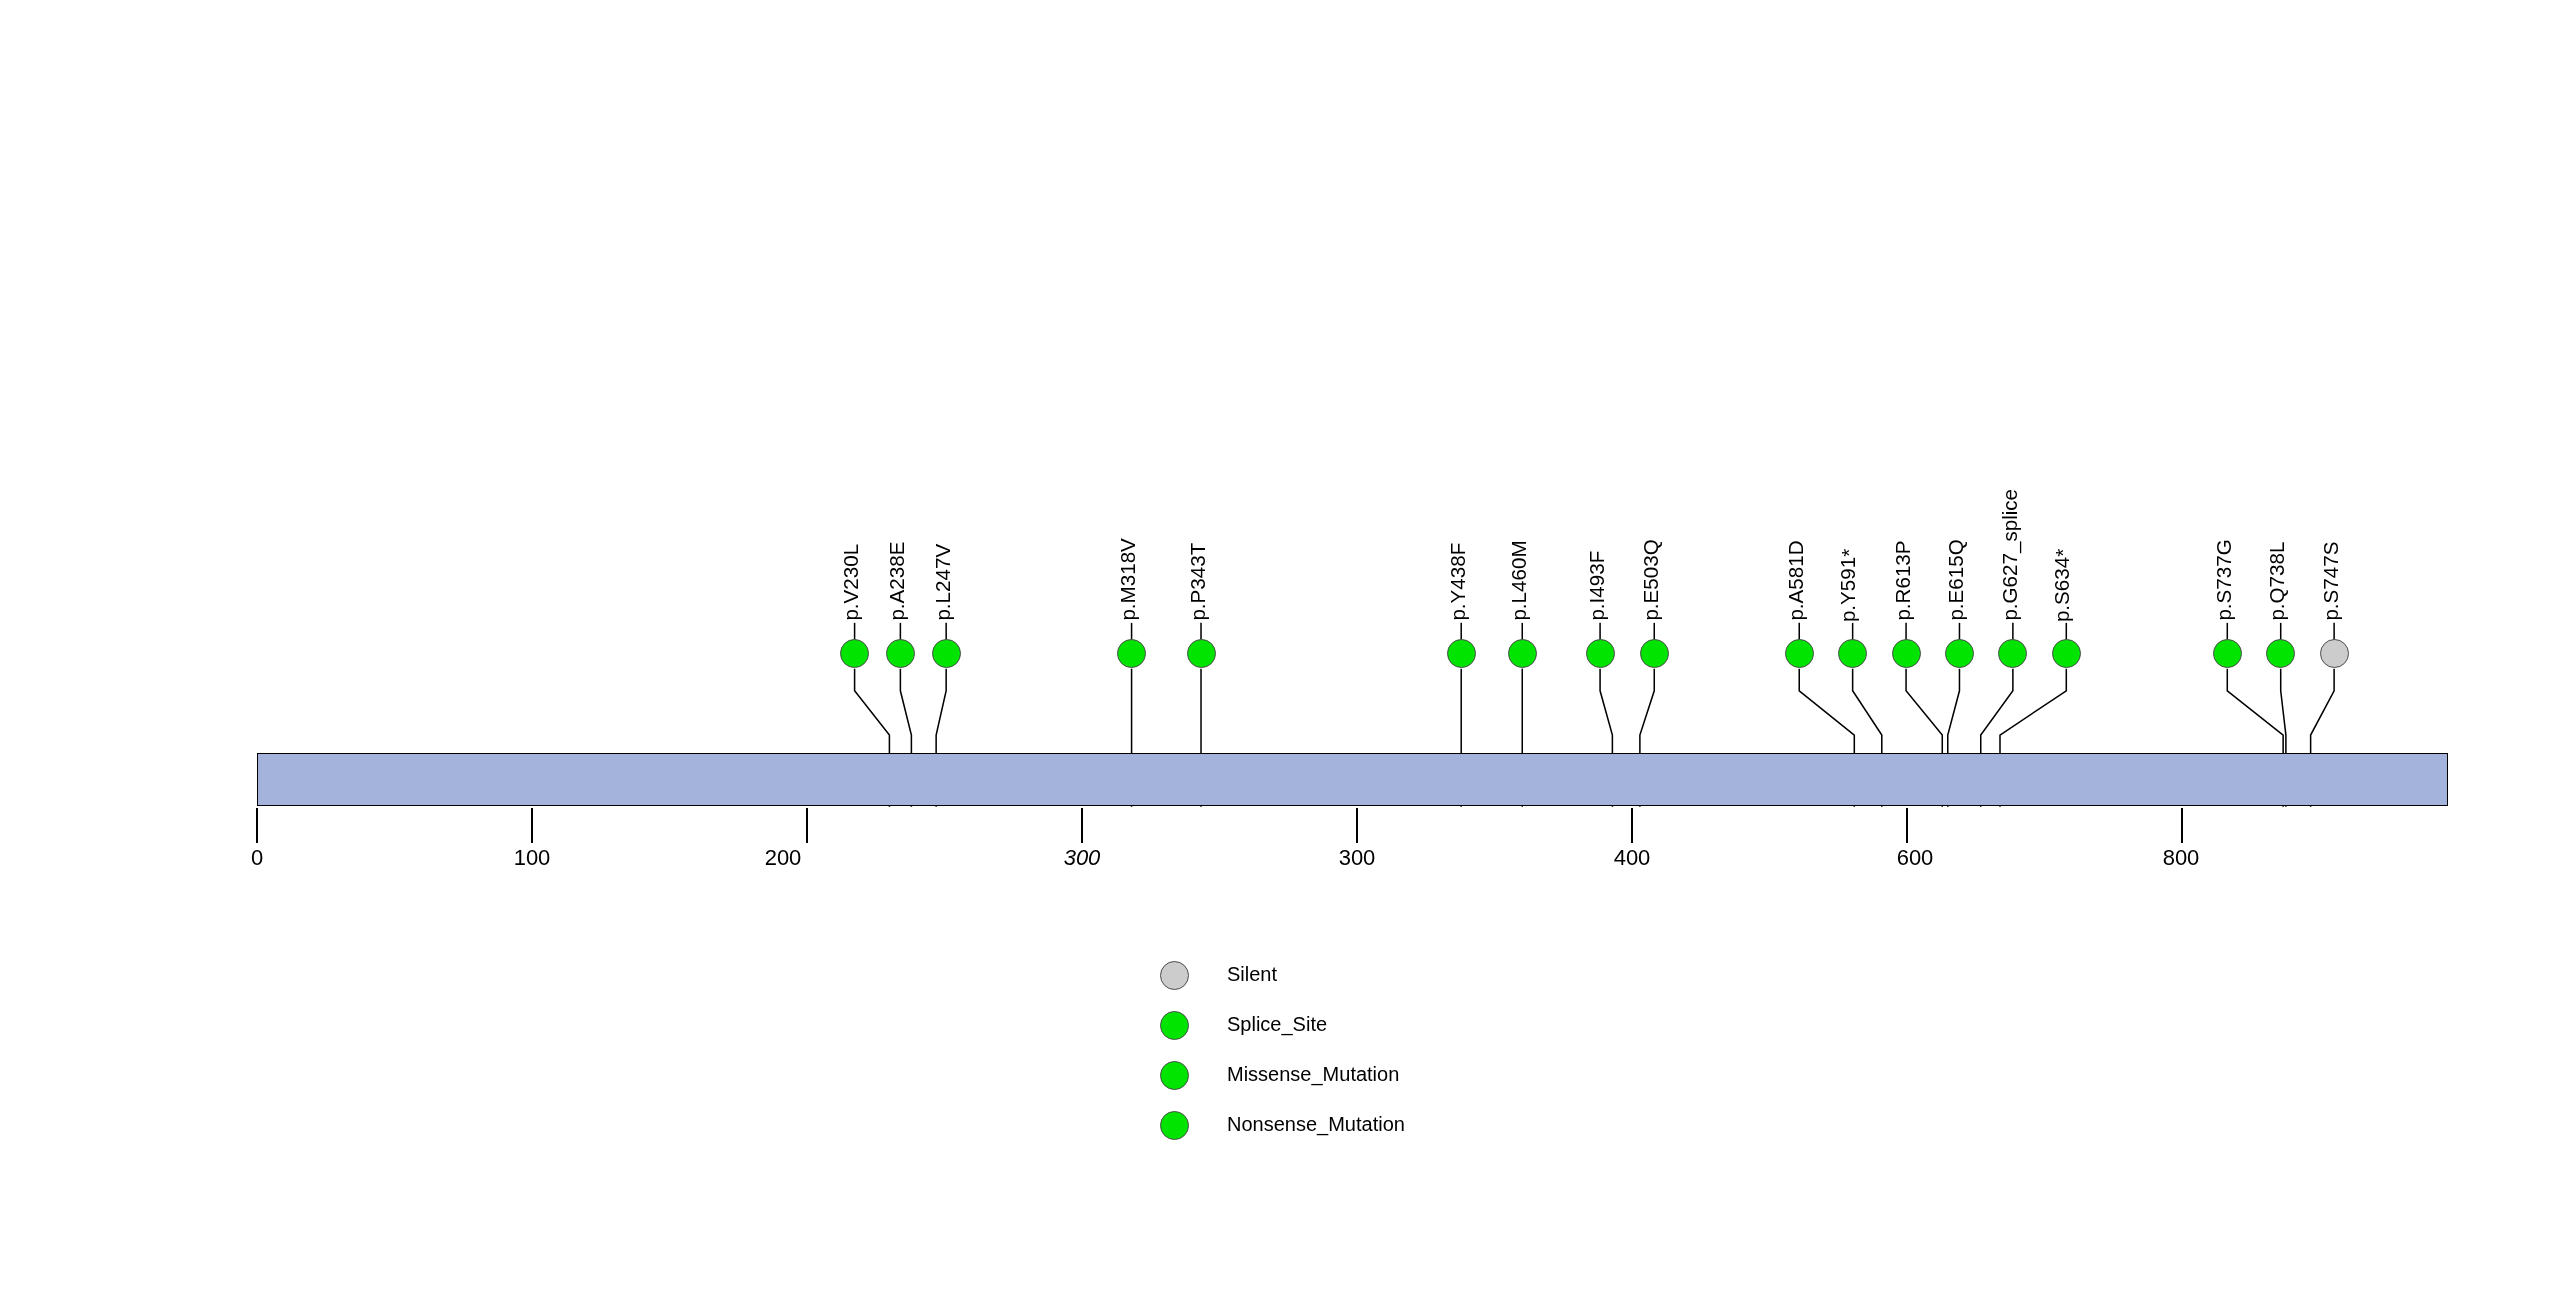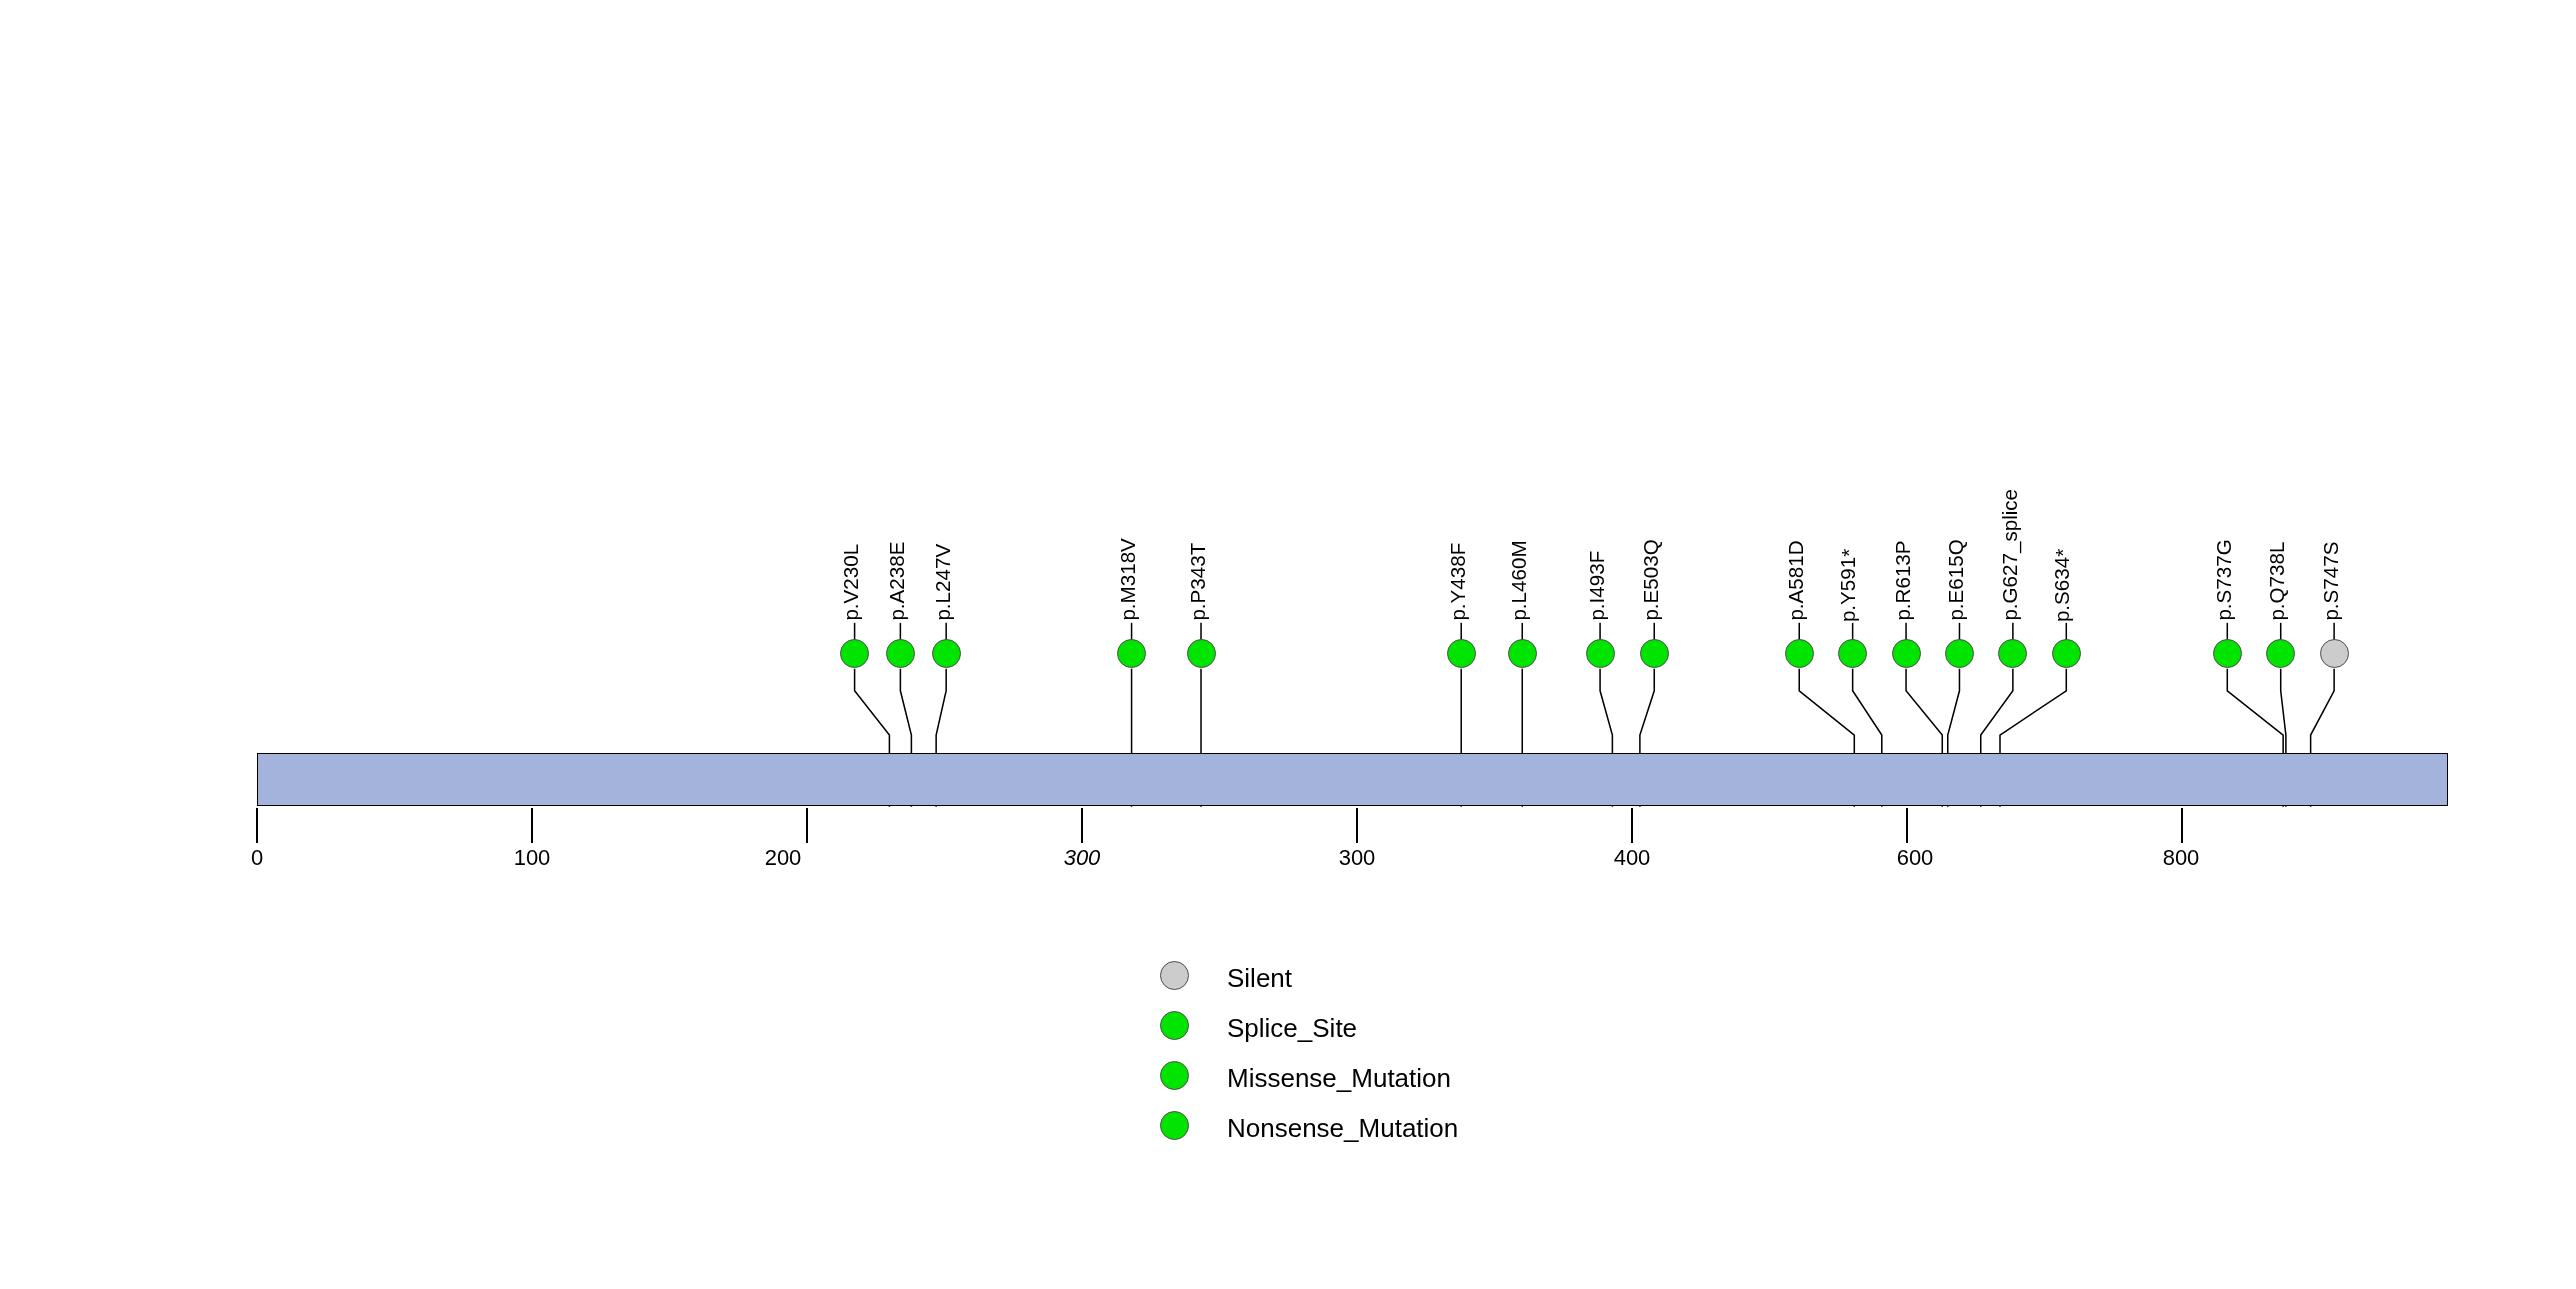--- a/index.html
+++ b/index.html
@@ -94,21 +94,21 @@
     width: 29px;
     height: 29px;
     border-radius: 50%;
     border: 1.5px solid #4d4d4d;
     box-sizing: border-box;
   }
   .legend-text {
     position: absolute;
     left: 67px;
     top: 2.3px;
-    font-size: 26px;
+    font-size: 20px;
     color: #000000;
     white-space: nowrap;
   }
 </style>
 </head>
 <body>
 
 <div id="plot">
 
   <svg class="stem-svg" id="stem-layer" viewBox="0 0 3376 1690" width="2576" height="1290">

